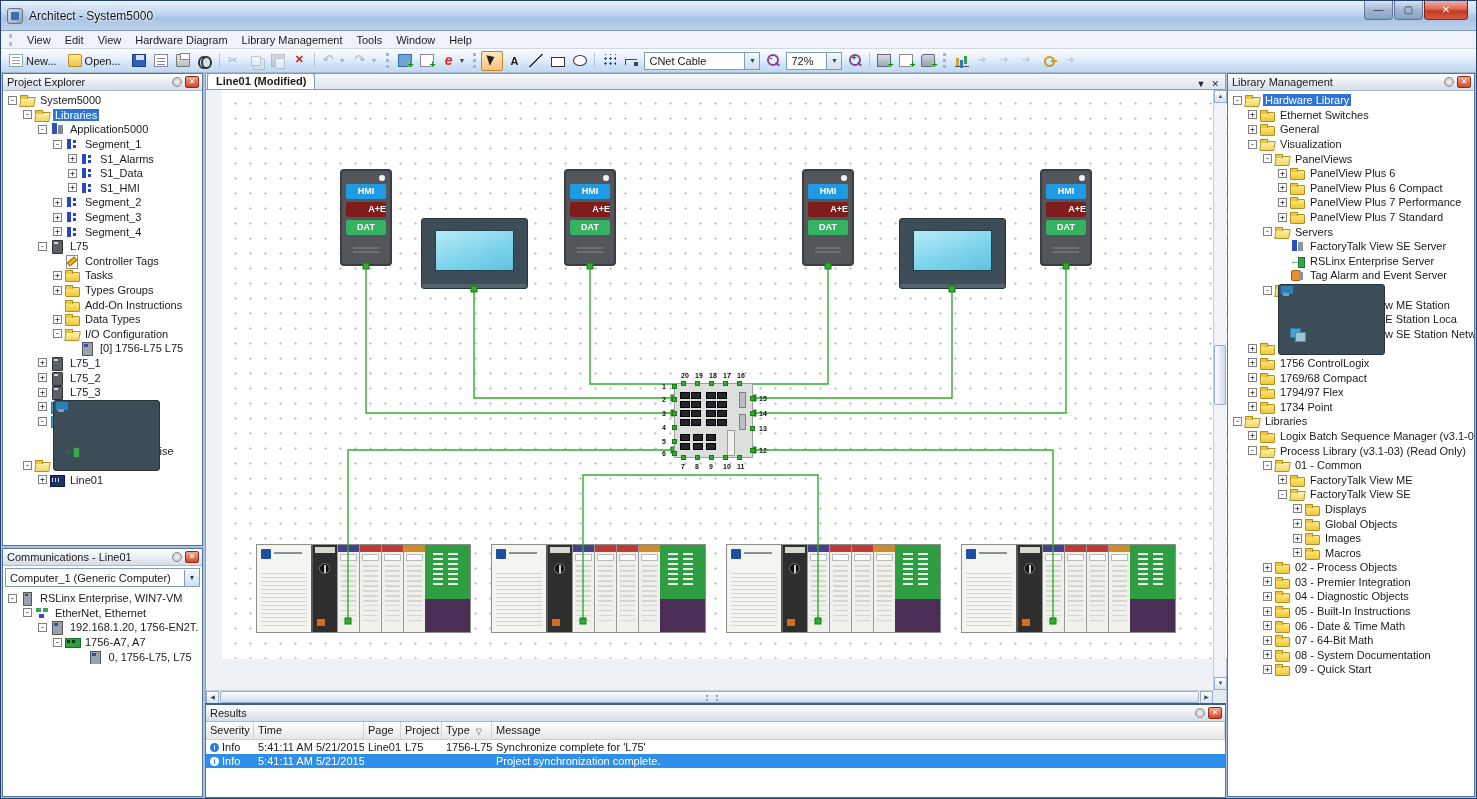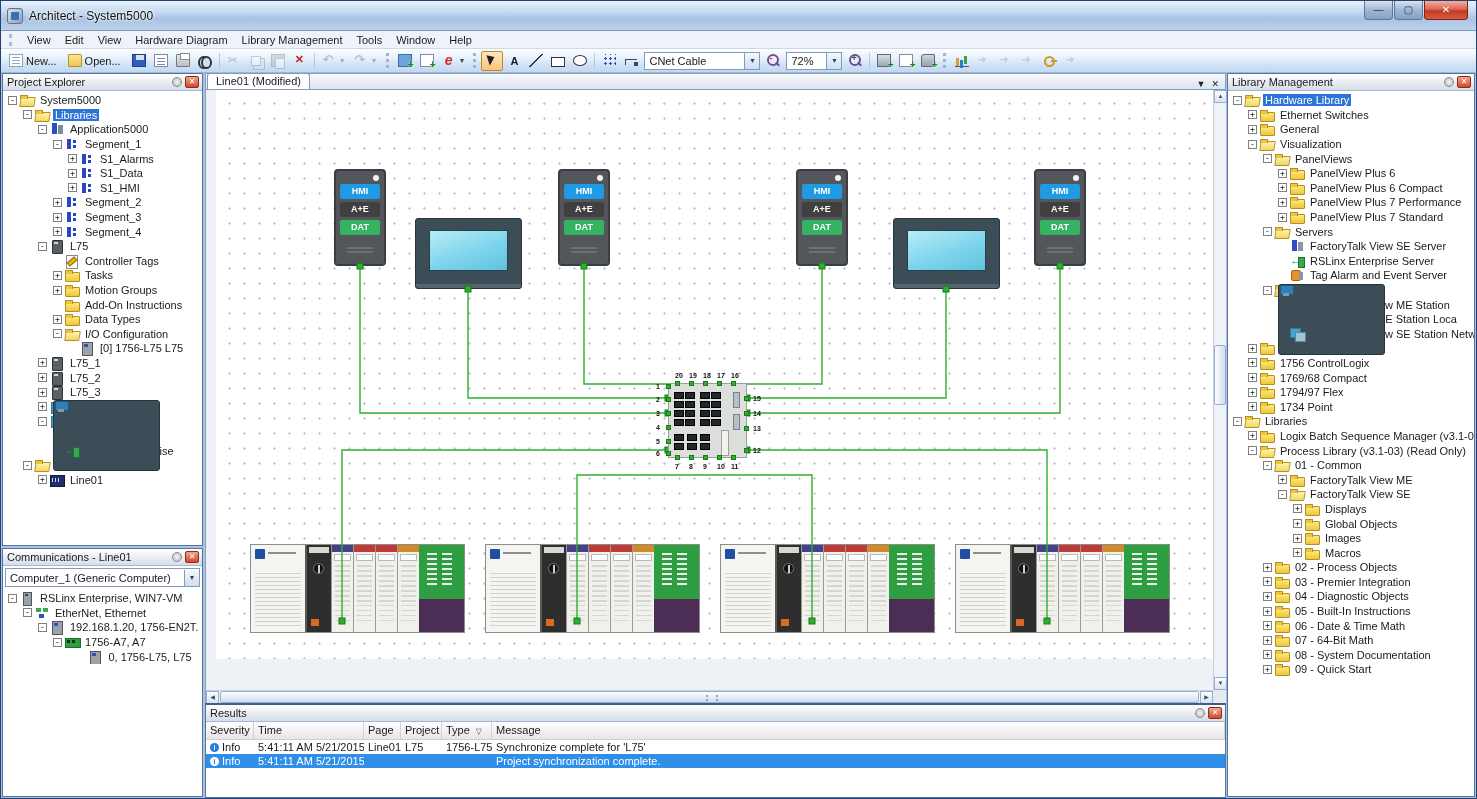--- a/index.html
+++ b/index.html
@@ -151,45 +151,45 @@
   .panel.comms { left:1px; top:475px; width:201px; bottom:1px; }
   .ccombo { margin:2px; height:19px; }
   .rightcol { position:absolute; right:0; top:72px; width:249px; bottom:0; }
   .panel.lib { left:0; top:0; width:248px; bottom:1px; }
   .centercol { position:absolute; left:204px; top:72px; right:250px; bottom:0; }
 
   
   .tabstrip { position:absolute; left:0; top:0; right:0; height:17px; background:linear-gradient(#f6f8fb,#dde4ee);
     border:1px solid #8aa0bf; border-bottom:1px solid #7f9db9; display:flex; align-items:flex-end; }
   .tab { height:16px; background:#fff; border:1px solid #7f9db9; border-bottom:none; border-radius:3px 3px 0 0;
-    padding:1px 8px 0; font-weight:normal; margin-left:1px; }
+    padding:1px 8px 0; font-weight:bold; margin-left:1px; }
   .tabctl { margin-left:auto; display:flex; align-items:center; gap:6px; padding-right:6px; font-size:9px; color:#223; }
   .tabctl span { cursor:default; }
   .canvaswrap { position:absolute; left:0; top:17px; right:0; height:613px; background:#eef1f5; border-left:1px solid #8aa0bf; }
-  .canvas { position:absolute; left:10px; top:0; width:1009px; height:569px; background:#fff;
+  .canvas { position:absolute; left:16px; top:0; width:1009px; height:569px; background:#fff;
     background-image:radial-gradient(#c6cad2 1px, transparent 1.3px); background-size:15px 15px; background-position:6px 6px; overflow:hidden; }
   .vscroll { position:absolute; right:0; top:0; width:13px; height:600px; background:#eff3f7; border-left:1px solid #c5cfdb; }
   .hscroll { position:absolute; left:0; bottom:0; height:13px; right:13px; background:#eff3f7; border-top:1px solid #c5cfdb; display:flex; }
   .sbtn { width:13px; height:13px; background:linear-gradient(#fdfdfe,#d8e2ef); border:1px solid #98aecb; font-size:6px;
     text-align:center; line-height:11px; color:#35507a; flex:none; }
   .hthumb { flex:1; margin:0 1px; background:linear-gradient(#fdfdfe,#cfdcee); border:1px solid #98aecb; border-radius:2px; position:relative; }
   .hthumb::after { content:""; position:absolute; left:50%; top:3px; width:8px; height:6px; margin-left:-4px;
     border-left:2px dotted #8aa2c4; border-right:2px dotted #8aa2c4; }
   .vscroll .sbtn.up { position:absolute; top:0; }
   .vscroll .sbtn.dn { position:absolute; bottom:0; }
   .vthumb { position:absolute; left:0; top:255px; width:12px; height:60px; background:linear-gradient(90deg,#fdfdfe,#cfdcee); border:1px solid #98aecb; border-radius:2px; }
   .corner { position:absolute; right:0; bottom:0; width:13px; height:13px; background:#e4eaf2; }
 
   
   .server { position:absolute; width:52px; height:97px; background:#53575c; border:2px solid #3a3e42; border-radius:4px; }
   .server .pwr { position:absolute; right:5px; top:4px; width:6px; height:6px; border-radius:50%; background:#f2f2f2; }
   .server .badge { position:relative; width:40px; height:15px; margin:3px auto 0; border-radius:2px;
     color:#fff; font-size:9px; font-weight:bold; text-align:center; line-height:15px; }
   .server .badge.b0 { background:#1e9be2; margin-top:13px; }
-  .server .badge.b1 { background:#404040; }
+  .server .badge.b1 { background:#7f1d1d;text-align:right; }
   .server .badge.b2 { background:#35b362; }
   .server .vents { position:absolute; left:11px; right:11px; bottom:9px; height:8px;
     background:repeating-linear-gradient(#6d7277 0 1.5px,transparent 1.5px 4.5px); }
   .monitor { position:absolute; width:107px; height:71px; background:#3c4d57; border:1px solid #26333b; border-radius:3px; }
   .monitor .screen { position:absolute; left:13px; right:13px; top:11px; bottom:17px;
     background:linear-gradient(160deg,#b8ecf8 0%,#7fd4ec 55%,#5fc2de 100%); border:1px solid #23424e; }
   .monitor .base { position:absolute; left:0; right:0; bottom:0; height:4px; background:#55656f; border-radius:0 0 3px 3px; }
   .rack { position:absolute; width:215px; height:89px; top:454px; background:#e3e4e0; border:1px solid #8a8f8a; display:flex; }
   .r-psu { width:56px; background:#f4f4f0; border-right:2px solid #5a5a56; position:relative; }
   .r-psu::before { content:""; position:absolute; left:4px; top:4px; width:10px; height:10px; background:#1f4fa0; border-radius:1px; }
@@ -456,21 +456,21 @@
             <span class="lbl">Controller Tags</span>
           </div>
           <div class="tree-row" style="padding-left: 48px;">
             <span class="exp">+</span>
             <span class="ico folder"></span>
             <span class="lbl">Tasks</span>
           </div>
           <div class="tree-row" style="padding-left: 48px;">
             <span class="exp">+</span>
             <span class="ico folder"></span>
-            <span class="lbl">Motion Groups</span>
+            <span class="lbl">Types Groups</span>
           </div>
           <div class="tree-row" style="padding-left: 48px;">
             <span class="expsp"></span>
             <span class="ico folder"></span>
             <span class="lbl">Add-On Instructions</span>
           </div>
           <div class="tree-row" style="padding-left: 48px;">
             <span class="exp">+</span>
             <span class="ico folder"></span>
             <span class="lbl">Data Types</span>

